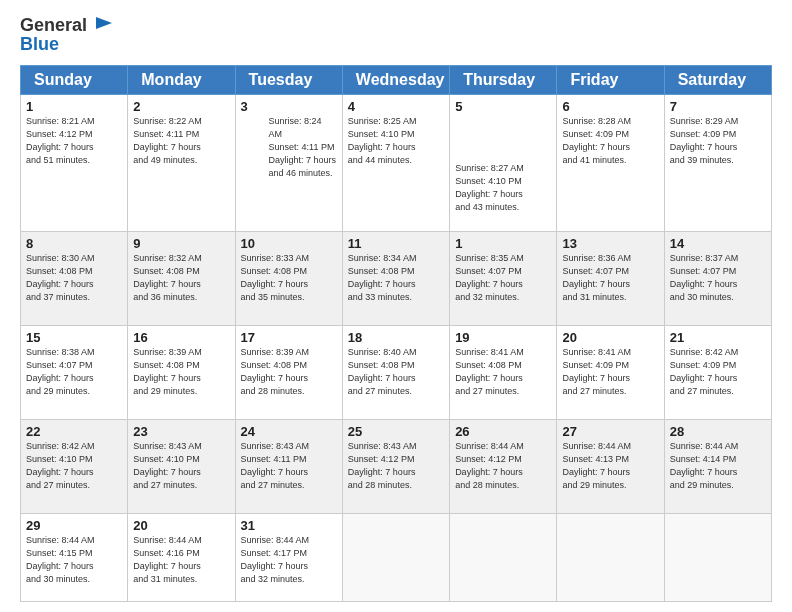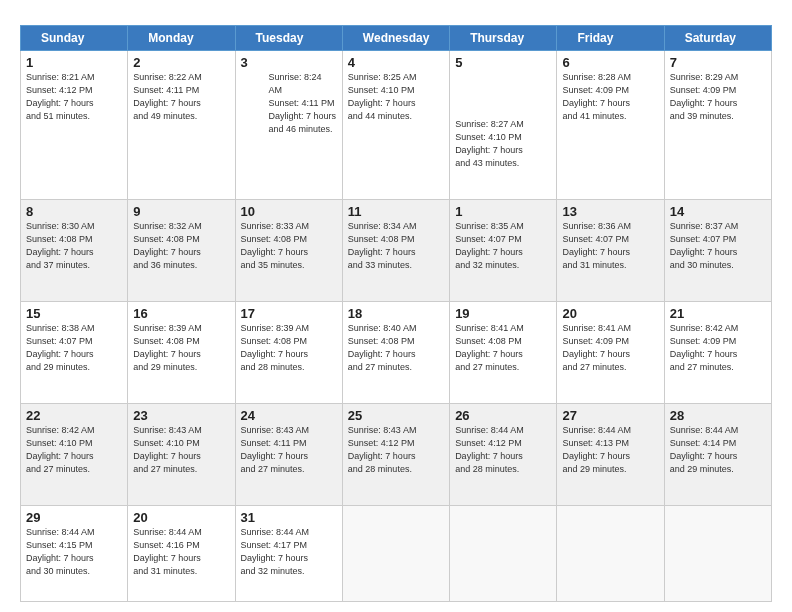--- a/index.html
+++ b/index.html
@@ -53,23 +53,23 @@
     }
     .calendar-table {
       width: 100%;
       border-collapse: collapse;
       flex: 1;
       table-layout: fixed;
     }
     .calendar-table th {
       background-color: #3a7abf;
       color: #fff;
-      font-size: 12px;
+      font-size: 16px;
       font-weight: bold;
-      padding: 5px 20px;
+      padding: 5px 13px;
       text-align: left;
       border: 1px solid #5a9ad0;
     }
     .calendar-table td {
       border: 1px solid #ccc;
       vertical-align: top;
       padding: 4px 5px;
       font-size: 9.5px;
       color: #333;
       background: #fff;
@@ -95,20 +95,33 @@
     }
     .row-shaded td {
       background: #f0f0f0;
     }
   </style>
 </head>
 <body>
 
 <div class="page">
   <div class="header">
+    <div class="logo">
+      <div>
+        <div style="display:flex;align-items:center;">
+          <span class="logo-text">
+            <span class="logo-general">General</span>
+            <svg class="logo-icon" viewBox="0 0 22 22" style="display:inline;vertical-align:middle;">
+              <polygon points="2,2 18,8 2,14" fill="#1a6bb5"></polygon>
+            </svg>
+          </span>
+        </div>
+        <div style="font-size:18px;font-weight:bold;color:#1a6bb5;margin-top:-3px;">Blue</div>
+      </div>
+    </div>
   </div>
 
   <table class="calendar-table">
     <thead>
       <tr>
         <th>Sunday</th>
         <th>Monday</th>
         <th>Tuesday</th>
         <th>Wednesday</th>
         <th>Thursday</th>

